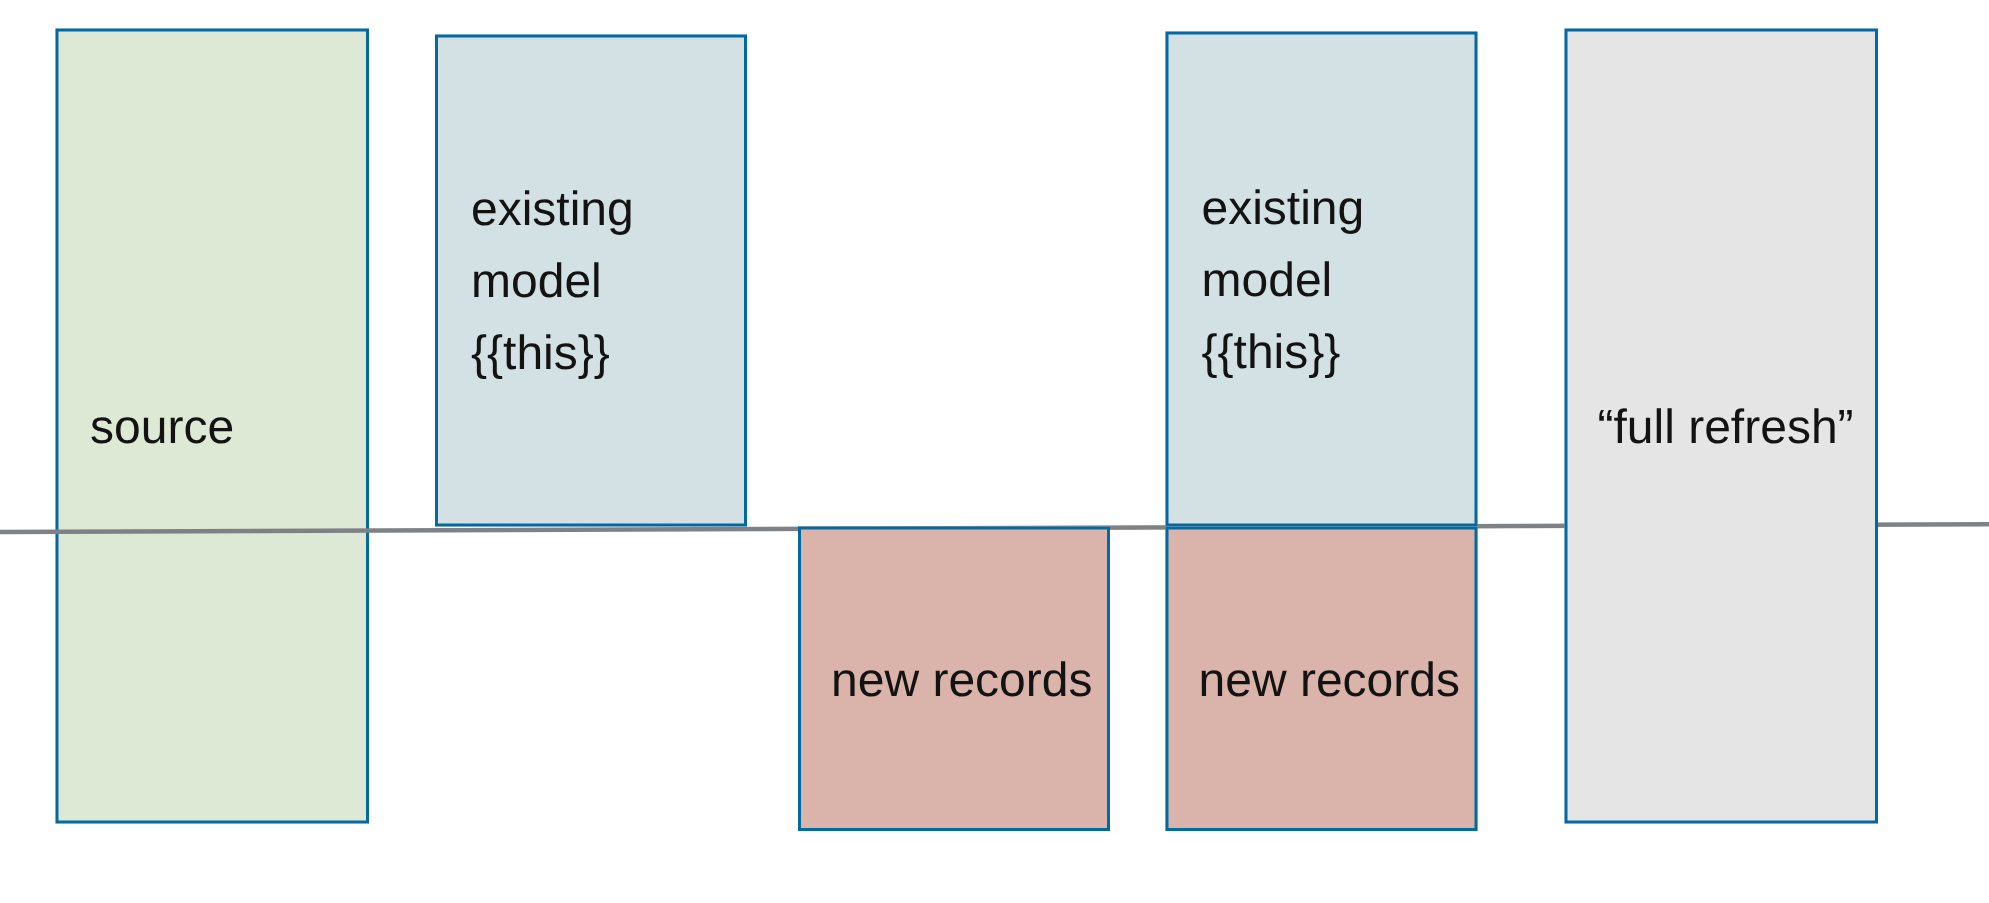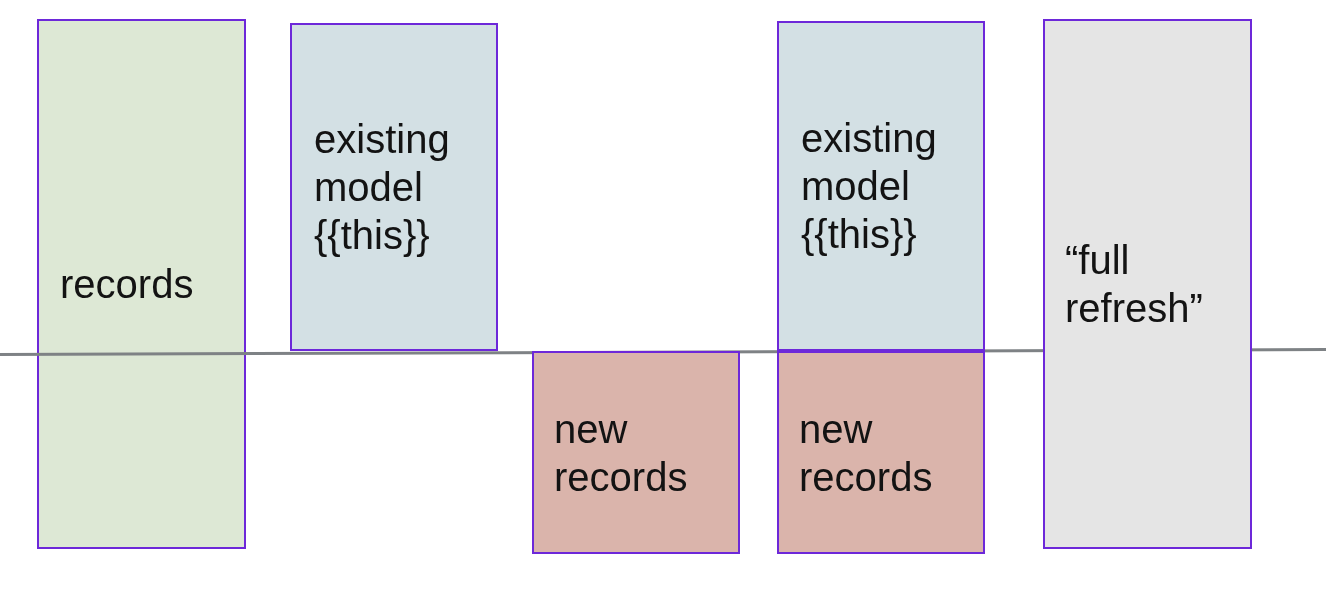--- a/index.html
+++ b/index.html
@@ -12,24 +12,24 @@
     width: 1326px;
     height: 602px;
     background: #ffffff;
     overflow: hidden;
     font-family: "Liberation Sans", sans-serif;
     color: #131313;
   }
   .box {
     position: absolute;
     box-sizing: border-box;
-    border: 2px solid #6d28d9;
+    border: 2px solid #0369a1;
     display: flex;
     align-items: center;
-    font-size: 40px;
+    font-size: 32px;
     line-height: 48px;
     letter-spacing: 0;
   }
   .box .label {
     display: block;
     padding-left: 20px;
     padding-right: 8px;
     word-spacing: normal;
   }
   
@@ -53,21 +53,21 @@
   .box-existing-2 .label { padding-left: 22px; }
   .box-new-2        { left: 777px;  top: 351px; width: 208px; height: 203px; background: #dab4ab; z-index: 3; }
   .box-full-refresh { left: 1043px; top: 19px;  width: 209px; height: 530px; background: #e5e5e5; z-index: 3; }
 </style>
 </head>
 <body>
 
 <div class="canvas">
 
   <div class="box box-source">
-    <span class="label">records</span>
+    <span class="label">source</span>
   </div>
 
   <div class="timeline"></div>
 
   <div class="box box-existing-1">
     <span class="label">existing model {{this}}</span>
   </div>
 
   <div class="box box-new-1">
     <span class="label">new records</span>

